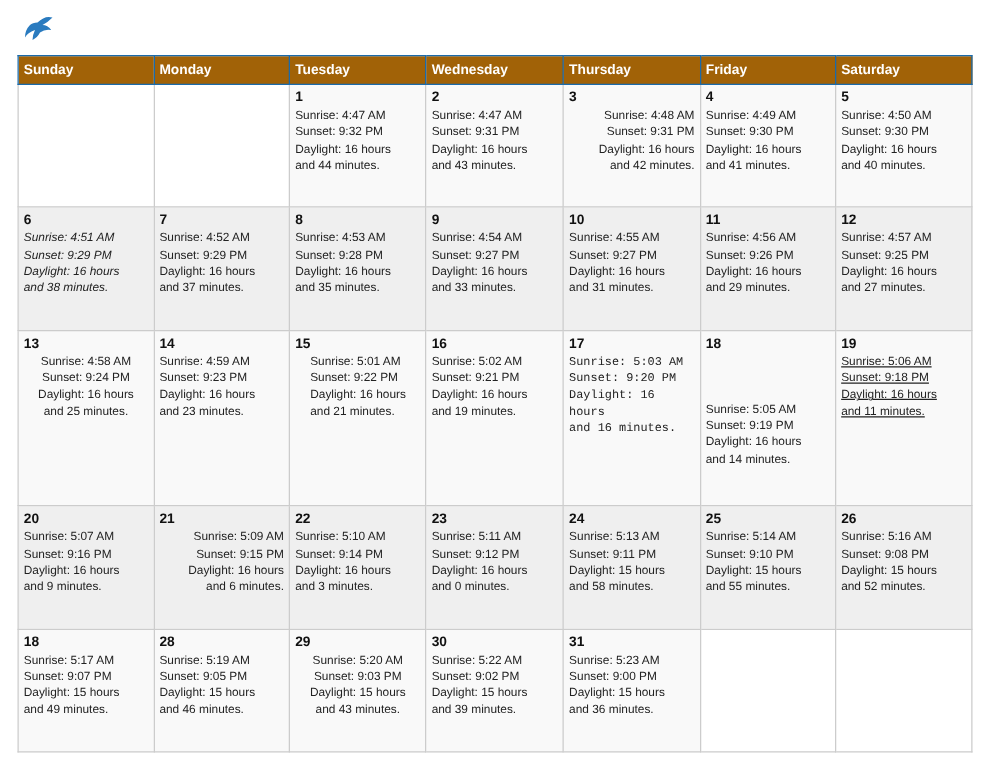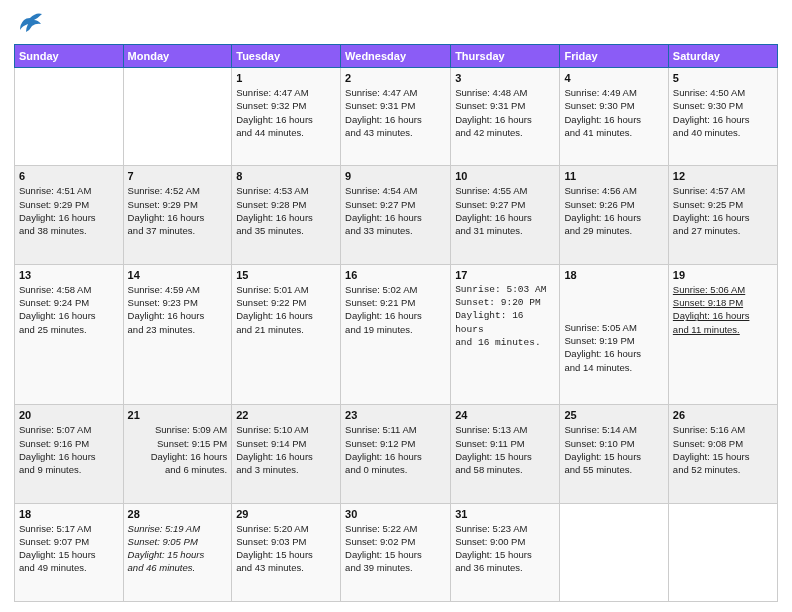--- a/index.html
+++ b/index.html
@@ -41,21 +41,21 @@
       font-size: 14px;
       color: #333;
     }
     .calendar {
       width: 100%;
       border-collapse: collapse;
       flex: 1;
       font-size: 10px;
     }
     .calendar thead tr {
-      background: #8b5cf6;
+      background: #a16207;
     }
     .calendar thead th {
       color: #fff;
       font-size: 11px;
       font-weight: bold;
       padding: 5px 4px;
       border: 1px solid #1a6aaa;
       text-align: left;
     }
     .calendar tbody tr {
@@ -136,21 +136,21 @@
           </td>
           <td>
             <div class="day-num">2</div>
             <div class="day-info" style="white-space: pre-line;">Sunrise: 4:47 AM
 Sunset: 9:31 PM
 Daylight: 16 hours
 and 43 minutes.</div>
           </td>
           <td>
             <div class="day-num">3</div>
-            <div class="day-info" style="white-space: pre-line;">Sunrise: 4:48 AM
+            <div class="day-info" style="white-space: pre-line; text-align: right;">Sunrise: 4:48 AM
 Sunset: 9:31 PM
 Daylight: 16 hours
 and 42 minutes.</div>
           </td>
           <td>
             <div class="day-num">4</div>
             <div class="day-info" style="white-space: pre-line;">Sunrise: 4:49 AM
 Sunset: 9:30 PM
 Daylight: 16 hours
 and 41 minutes.</div>
@@ -159,21 +159,21 @@
             <div class="day-num">5</div>
             <div class="day-info" style="white-space: pre-line;">Sunrise: 4:50 AM
 Sunset: 9:30 PM
 Daylight: 16 hours
 and 40 minutes.</div>
           </td>
         </tr>
         <tr>
           <td>
             <div class="day-num">6</div>
-            <div class="day-info" style="white-space: pre-line;">Sunrise: 4:51 AM
+            <div class="day-info" style="white-space: pre-line; font-style: italic;">Sunrise: 4:51 AM
 Sunset: 9:29 PM
 Daylight: 16 hours
 and 38 minutes.</div>
           </td>
           <td>
             <div class="day-num">7</div>
             <div class="day-info" style="white-space: pre-line;">Sunrise: 4:52 AM
 Sunset: 9:29 PM
 Daylight: 16 hours
 and 37 minutes.</div>
@@ -210,35 +210,35 @@
             <div class="day-num">12</div>
             <div class="day-info" style="white-space: pre-line;">Sunrise: 4:57 AM
 Sunset: 9:25 PM
 Daylight: 16 hours
 and 27 minutes.</div>
           </td>
         </tr>
         <tr>
           <td>
             <div class="day-num">13</div>
-            <div class="day-info" style="white-space: pre-line;">Sunrise: 4:58 AM
+            <div class="day-info" style="white-space: pre-line; text-align: center;">Sunrise: 4:58 AM
 Sunset: 9:24 PM
 Daylight: 16 hours
 and 25 minutes.</div>
           </td>
           <td>
             <div class="day-num">14</div>
             <div class="day-info" style="white-space: pre-line;">Sunrise: 4:59 AM
 Sunset: 9:23 PM
 Daylight: 16 hours
 and 23 minutes.</div>
           </td>
           <td>
             <div class="day-num">15</div>
-            <div class="day-info" style="white-space: pre-line;">Sunrise: 5:01 AM
+            <div class="day-info" style="white-space: pre-line; margin-left: 12px;">Sunrise: 5:01 AM
 Sunset: 9:22 PM
 Daylight: 16 hours
 and 21 minutes.</div>
           </td>
           <td>
             <div class="day-num">16</div>
             <div class="day-info" style="white-space: pre-line;">Sunrise: 5:02 AM
 Sunset: 9:21 PM
 Daylight: 16 hours
 and 19 minutes.</div>
@@ -319,28 +319,28 @@
         <tr>
           <td>
             <div class="day-num">18</div>
             <div class="day-info" style="white-space: pre-line;">Sunrise: 5:17 AM
 Sunset: 9:07 PM
 Daylight: 15 hours
 and 49 minutes.</div>
           </td>
           <td>
             <div class="day-num">28</div>
-            <div class="day-info" style="white-space: pre-line; font-style: italic;">Sunrise: 5:19 AM
+            <div class="day-info" style="white-space: pre-line;">Sunrise: 5:19 AM
 Sunset: 9:05 PM
 Daylight: 15 hours
 and 46 minutes.</div>
           </td>
           <td>
             <div class="day-num">29</div>
-            <div class="day-info" style="white-space: pre-line;">Sunrise: 5:20 AM
+            <div class="day-info" style="white-space: pre-line; text-align: center;">Sunrise: 5:20 AM
 Sunset: 9:03 PM
 Daylight: 15 hours
 and 43 minutes.</div>
           </td>
           <td>
             <div class="day-num">30</div>
             <div class="day-info" style="white-space: pre-line;">Sunrise: 5:22 AM
 Sunset: 9:02 PM
 Daylight: 15 hours
 and 39 minutes.</div>

